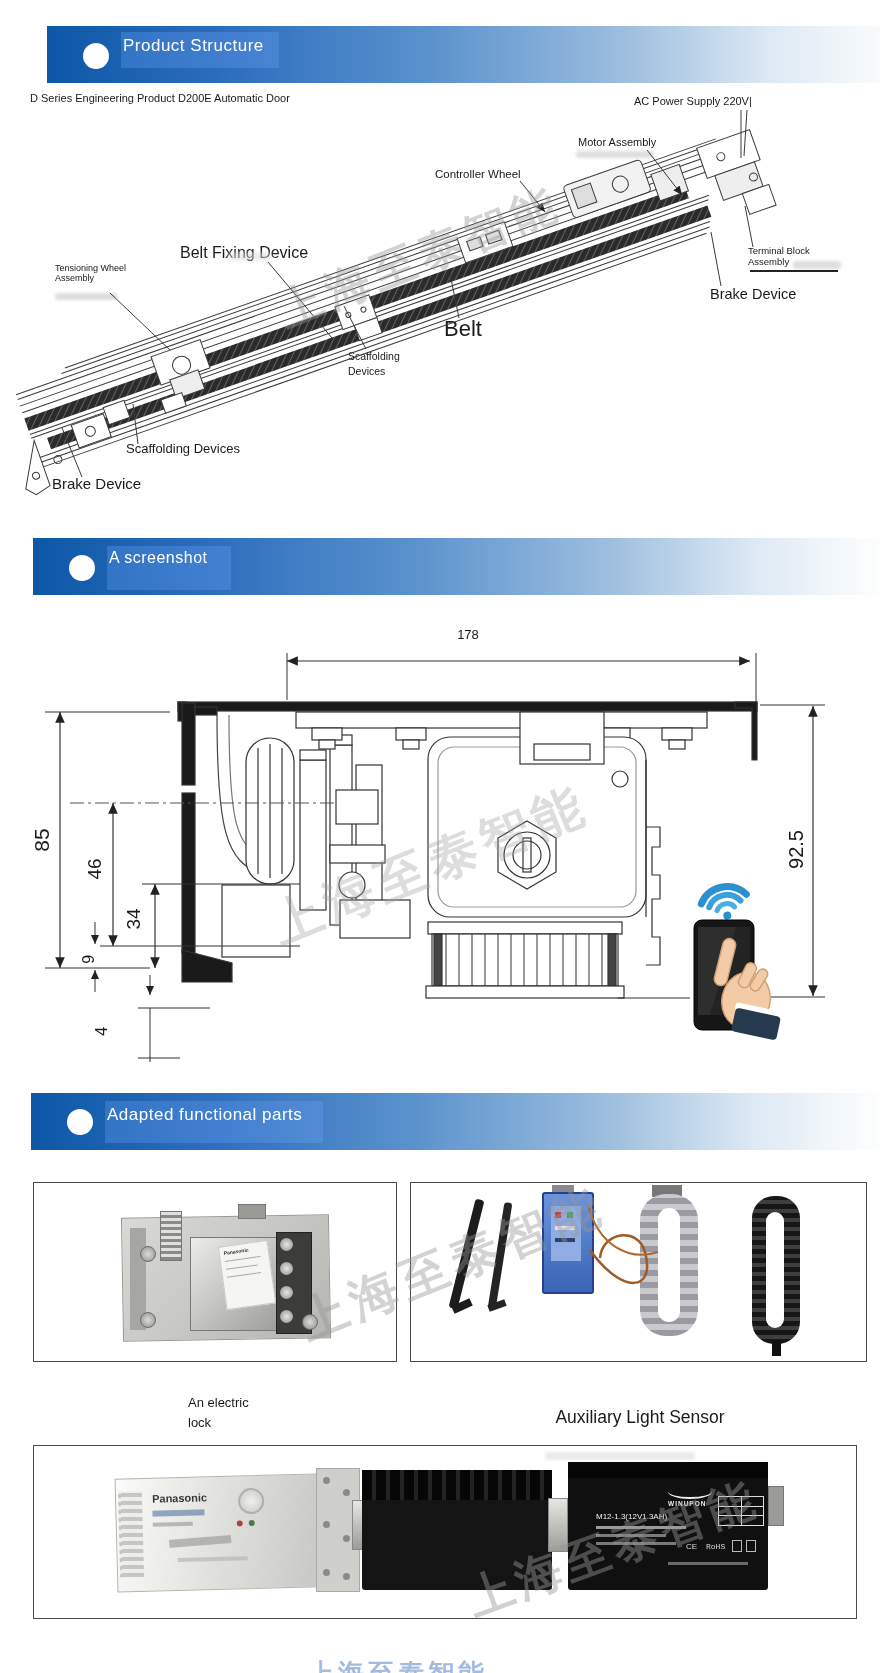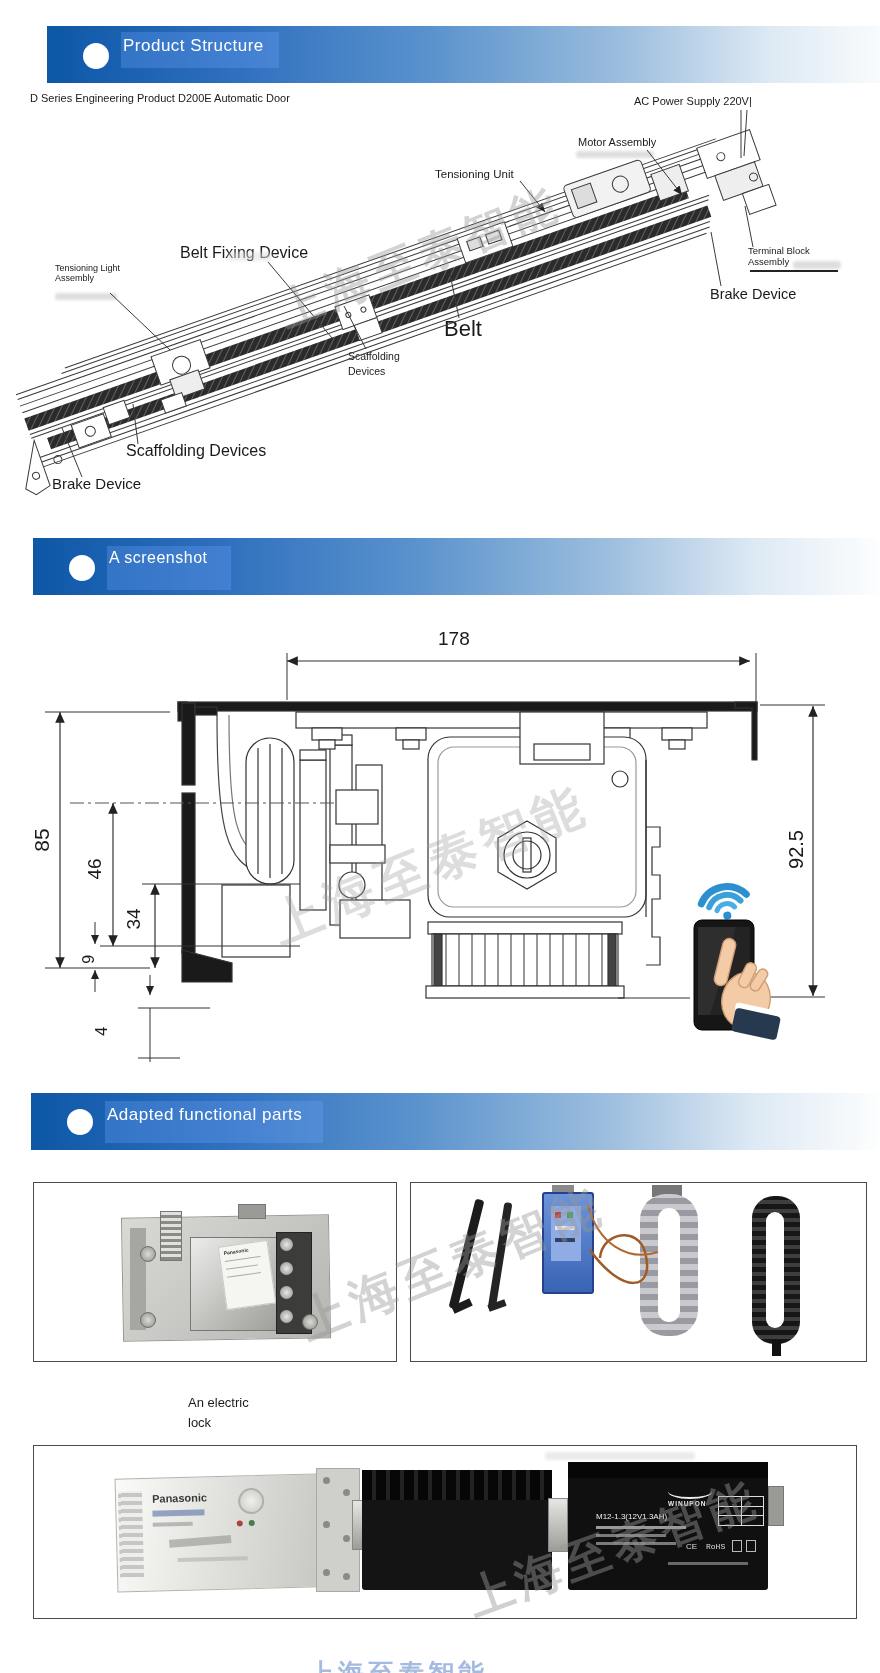--- a/index.html
+++ b/index.html
@@ -249,45 +249,45 @@
       <rect x="742" y="962" width="11" height="26" rx="5" transform="rotate(26 747 975)"></rect>
       <rect x="754" y="968" width="10" height="24" rx="5" transform="rotate(32 759 980)"></rect>
       <rect x="735" y="1006" width="38" height="9" rx="3" fill="#ffffff" stroke="none" transform="rotate(12 754 1010)"></rect>
       <rect x="733" y="1012" width="46" height="24" rx="4" fill="#27394e" stroke="none" transform="rotate(12 756 1024)"></rect>
     </g>
   </svg>
 
   <div class="lbl" style="left:30px;top:92px;font-size:11px;">D Series Engineering Product D200E Automatic Door</div>
   <div class="lbl" style="left:634px;top:95px;font-size:11px;">AC Power Supply 220V|</div>
   <div class="lbl" style="left:578px;top:136px;font-size:11px;">Motor Assembly</div>
-  <div class="lbl" style="left:435px;top:168px;font-size:11.5px;">Tensioning Unit</div>
+  <div class="lbl" style="left:435px;top:168px;font-size:11.5px;">Controller Wheel</div>
   <div class="lbl" style="left:180px;top:244px;font-size:16px;">Belt Fixing Device</div>
   <div class="lbl" style="left:748px;top:246px;font-size:9.5px;">
     <div>Terminal Block</div>
       <div>Assembly</div>
   </div>
   <div class="lbl" style="left:710px;top:286px;font-size:14.5px;">Brake Device</div>
   <div class="lbl" style="left:55px;top:263px;font-size:9px;">
-    <div>Tensioning Light</div>
+    <div>Tensioning Wheel</div>
       <div>Assembly</div>
   </div>
   <div class="lbl" style="left:444px;top:316px;font-size:22px;">Belt</div>
   <div class="lbl" style="left:348px;top:350px;font-size:10.5px;">
     <div>Scaffolding</div>
       <div style="margin-top:3px;">Devices</div>
   </div>
-  <div class="lbl" style="left:126px;top:442px;font-size:16px;">Scaffolding Devices</div>
+  <div class="lbl" style="left:126px;top:442px;font-size:13px;">Scaffolding Devices</div>
   <div class="lbl" style="left:52px;top:475px;font-size:15px;">Brake Device</div>
 
   <div class="smudge" style="left:576px;top:151px;width:78px;height:7px;"></div>
   <div class="smudge" style="left:793px;top:261px;width:48px;height:8px;"></div>
   <div class="smudge" style="left:55px;top:293px;width:62px;height:7px;"></div>
   <div class="smudge" style="left:228px;top:252px;width:44px;height:9px;background:#dcdcdc;"></div>
 
-  <div class="lbl" style="left:438px;top:628px;font-size:19px;width:60px;text-align:left;">178</div>
+  <div class="lbl" style="left:438px;top:628px;font-size:13px;width:60px;text-align:center;">178</div>
   <div class="lbl rot" style="left:30px;top:828px;font-size:21px;">85</div>
   <div class="lbl rot" style="left:84px;top:858px;font-size:19px;">46</div>
   <div class="lbl rot" style="left:123px;top:908px;font-size:19px;">34</div>
   <div class="lbl rot" style="left:85px;top:950px;font-size:16px;">9</div>
   <div class="lbl rot" style="left:98px;top:1022px;font-size:16px;">4</div>
   <div class="lbl rot" style="left:777px;top:838px;font-size:20px;">92.5</div>
 
   <div class="pbox" style="left:33px;top:1182px;width:362px;height:178px;"></div>
   <div class="pbox" style="left:410px;top:1182px;width:455px;height:178px;"></div>
   <div class="pbox" style="left:33px;top:1445px;width:822px;height:172px;"></div>
@@ -384,20 +384,21 @@
       <div class="photo-el" style="left:178px;top:78px;width:8px;height:10px;border:1px solid #bbb;"></div>
       <div class="photo-el" style="left:100px;top:100px;width:80px;height:3px;background:#6a6a6a;"></div>
     </div>
     <div class="photo-el" style="left:768px;top:1486px;width:14px;height:38px;background:#9a9a96;border:1px solid #777;"></div>
   </div>
 
   <div class="lbl" style="left:188px;top:1396px;font-size:13px;">
     <div>An electric</div>
       <div style="margin-top:5px;">lock</div>
   </div>
+  <div class="lbl" style="left:420px;top:1407px;width:440px;text-align:center;font-size:17.5px;">Auxiliary Light Sensor</div>
   <div class="smudge" style="left:545px;top:1452px;width:150px;height:8px;opacity:.3;"></div>
 
   <div class="wm" style="left:270px;top:228px;font-size:44px;letter-spacing:6px;transform:rotate(-22deg);">上海至泰智能</div>
   <div class="wm" style="left:262px;top:832px;font-size:50px;letter-spacing:6px;transform:rotate(-22deg);color:rgba(160,160,160,0.36);">上海至泰智能</div>
   <div class="wm" style="left:290px;top:1232px;font-size:48px;letter-spacing:6px;transform:rotate(-22deg);">上海至泰智能</div>
   <div class="wm" style="left:460px;top:1518px;font-size:46px;letter-spacing:5px;transform:rotate(-20deg);color:rgba(150,150,150,0.45);">上海至泰智能</div>
   <div class="wm" style="left:308px;top:1656px;font-size:26px;letter-spacing:4px;color:rgba(90,130,200,0.55);transform:none;">上海至泰智能</div>
 
 </div>
 

